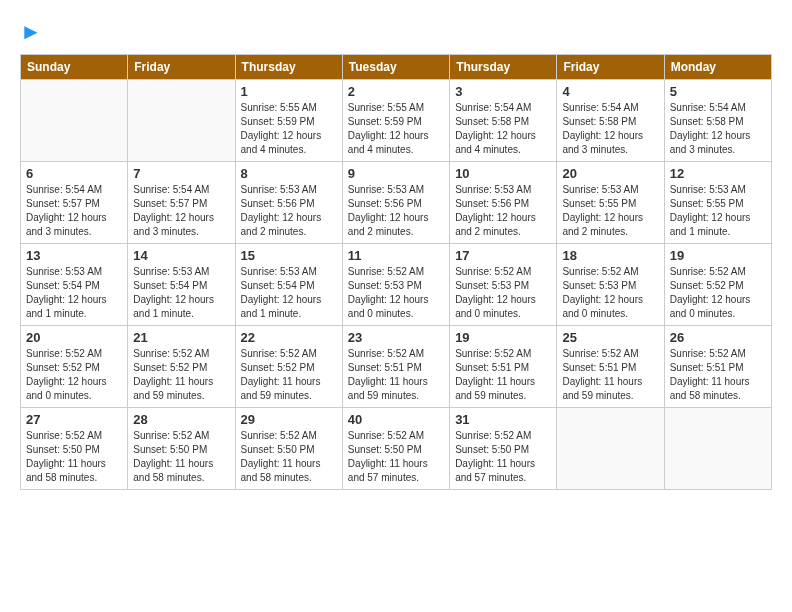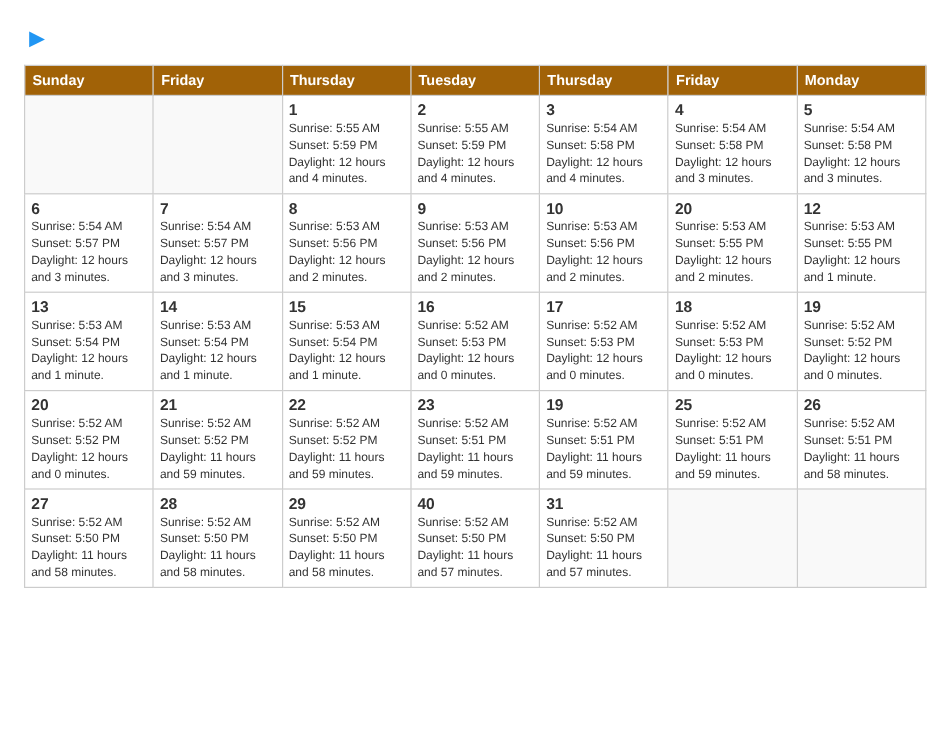--- a/index.html
+++ b/index.html
@@ -211,21 +211,21 @@
 and 1 minute.</div>
         </td>
         <td>
           <span class="day-number">15</span>
           <div class="day-info">Sunrise: 5:53 AM
 Sunset: 5:54 PM
 Daylight: 12 hours
 and 1 minute.</div>
         </td>
         <td>
-          <span class="day-number">16</span>
+          <span class="day-number">11</span>
           <div class="day-info">Sunrise: 5:52 AM
 Sunset: 5:53 PM
 Daylight: 12 hours
 and 0 minutes.</div>
         </td>
         <td>
           <span class="day-number">17</span>
           <div class="day-info">Sunrise: 5:52 AM
 Sunset: 5:53 PM
 Daylight: 12 hours

